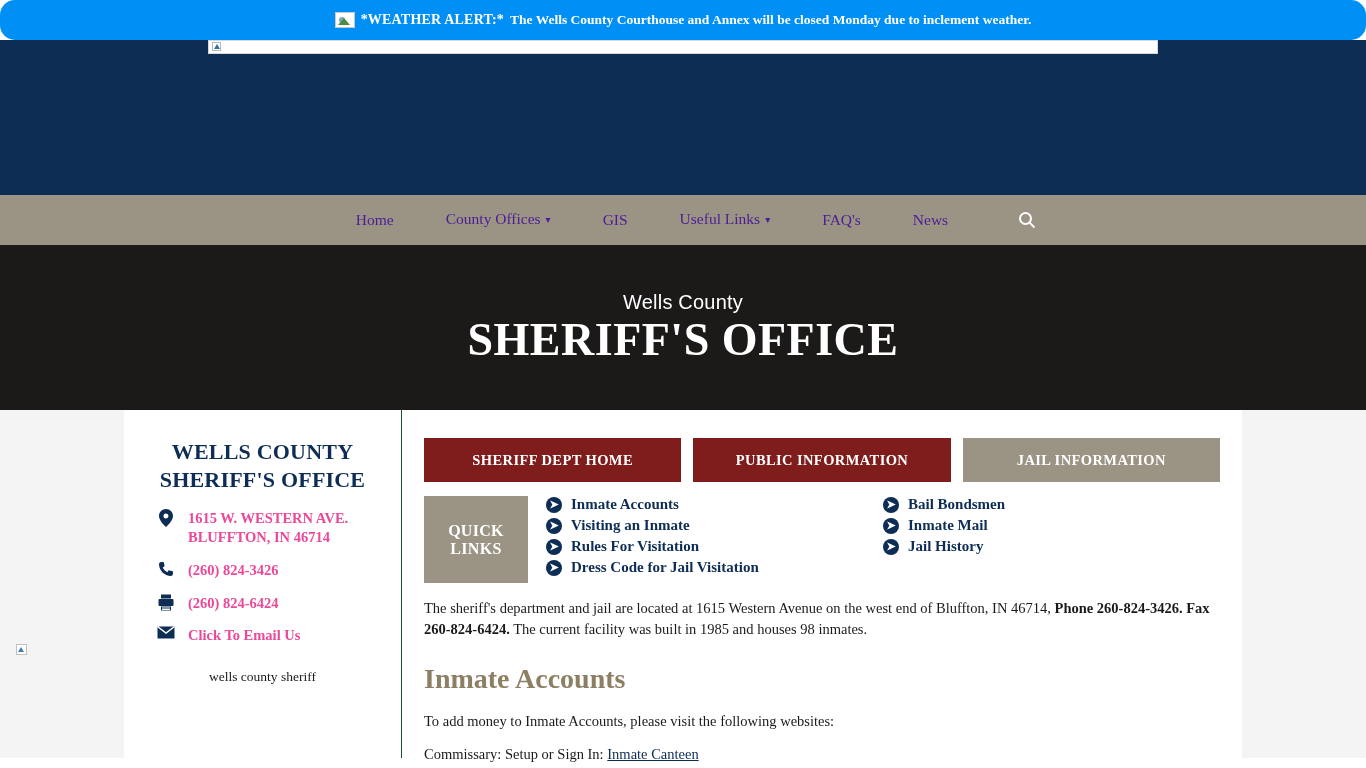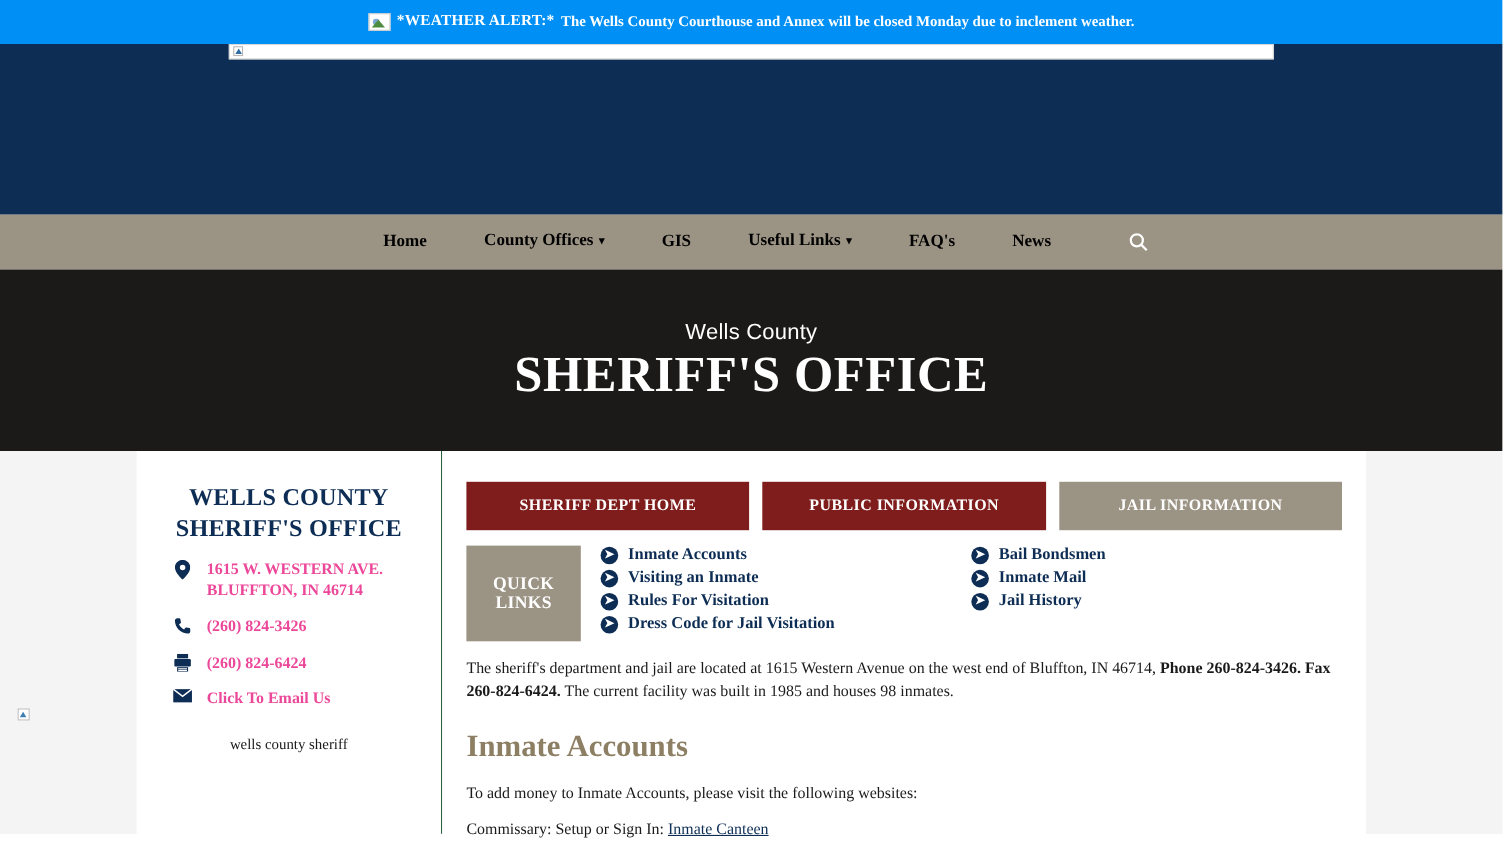--- a/index.html
+++ b/index.html
@@ -15,20 +15,21 @@
   .alert-bar {
     height: 40px;
     background: #0090f5;
     color: #ffffff;
     display: flex;
     align-items: center;
     justify-content: center;
     font-size: 14px;
     font-weight: bold;
     gap: 6px;
+    border-radius: 15px;
   }
   .alert-img-placeholder {
     width: 20px; height: 16px;
     background: #ffffff;
     border: 1px solid #c9c9c9;
     position: relative;
     display: inline-block;
   }
   .alert-img-placeholder::before {
     content: "";
@@ -83,22 +84,22 @@
   
   .navbar {
     height: 50px;
     background: #9b9384;
     display: flex;
     align-items: center;
     justify-content: center;
     gap: 0px;
   }
   .nav-item {
-    color: #000000;
-    font-weight: bold;
+    color: #4c1d95;
+    font-weight: normal;
     font-size: 15.5px;
     padding: 4px 26px;
     line-height: 50px;
     cursor: pointer;
     white-space: nowrap;
   }
   .nav-item .caret {
     display: inline-block;
     margin-left: 5px;
     font-size: 10px;

